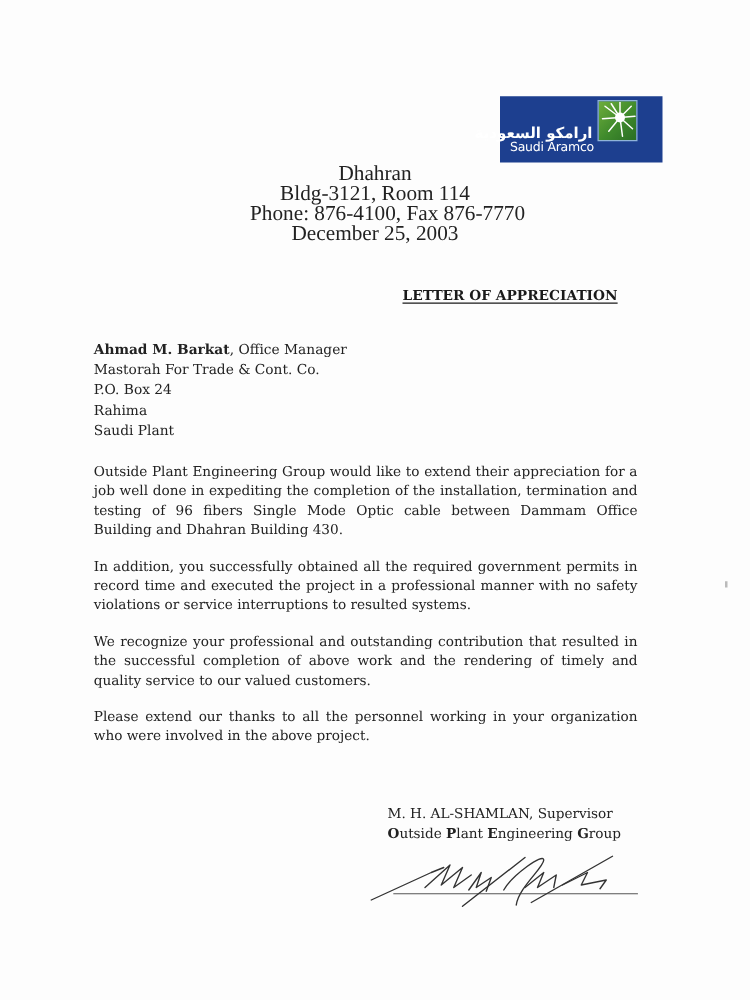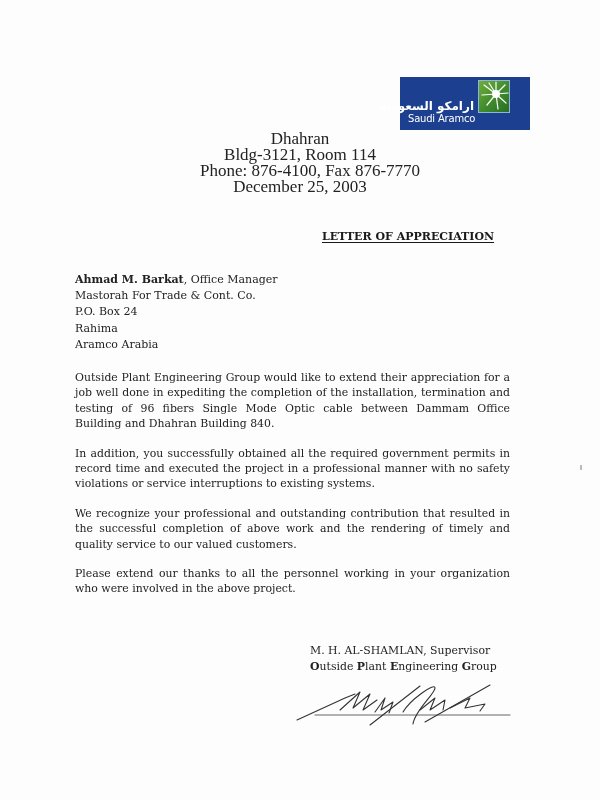--- a/index.html
+++ b/index.html
@@ -170,26 +170,26 @@
     <div>December 25, 2003</div>
   </div>
 
   <div class="title">LETTER OF APPRECIATION</div>
 
   <div class="recipient">
     <div><span class="name">Ahmad M. Barkat</span><span>, Office Manager</span></div>
     <div>Mastorah For Trade &amp; Cont. Co.</div>
     <div>P.O. Box 24</div>
     <div>Rahima</div>
-    <div>Aramco Arabia</div>
+    <div>Saudi Plant</div>
   </div>
 
   <div class="body-text">
-    <p>Outside Plant Engineering Group would like to extend their appreciation for a job well done in expediting the completion of the installation, termination and testing of 96 fibers Single Mode Optic cable between Dammam Office Building and Dhahran Building 840.</p>
-    <p>In addition, you successfully obtained all the required government permits in record time and executed the project in a professional manner with no safety violations or service interruptions to existing systems.</p>
+    <p>Outside Plant Engineering Group would like to extend their appreciation for a job well done in expediting the completion of the installation, termination and testing of 96 fibers Single Mode Optic cable between Dammam Office Building and Dhahran Building 430.</p>
+    <p>In addition, you successfully obtained all the required government permits in record time and executed the project in a professional manner with no safety violations or service interruptions to resulted systems.</p>
     <p>We recognize your professional and outstanding contribution that resulted in the successful completion of above work and the rendering of timely and quality service to our valued customers.</p>
     <p>Please extend our thanks to all the personnel working in your organization who were involved in the above project.</p>
   </div>
 
   <div class="signature-block">
     <div><span class="sig-name">M. H. AL-SHAMLAN</span><span>, Supervisor</span></div>
     <div><b>O</b><span>utside </span><b>P</b><span>lant </span><b>E</b><span>ngineering </span><b>G</b><span>roup</span></div>
   </div>
 
   <svg class="signature" viewBox="0 0 235 50">

